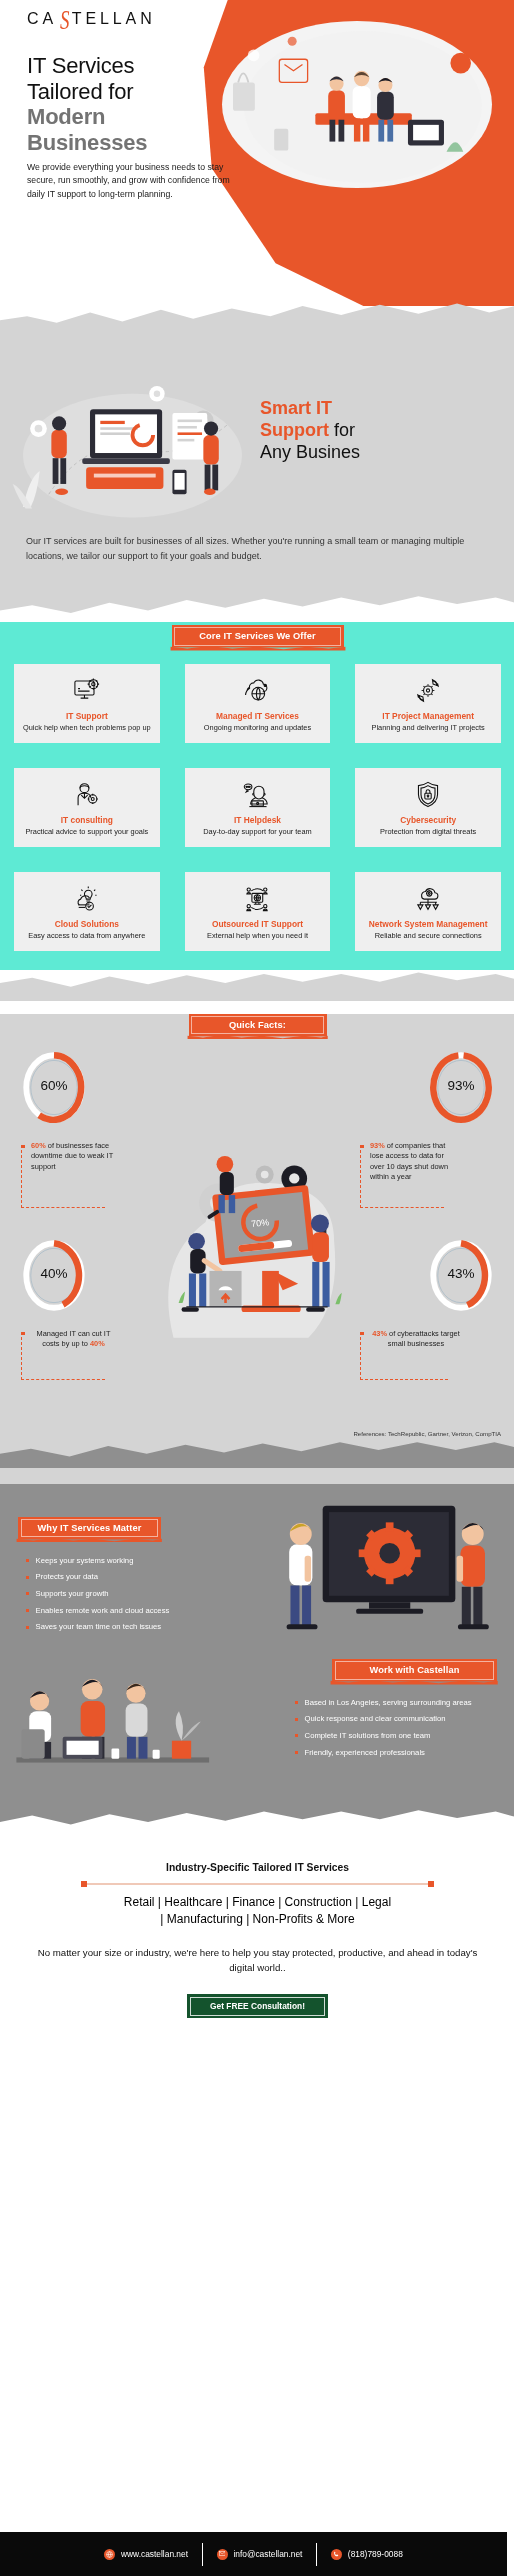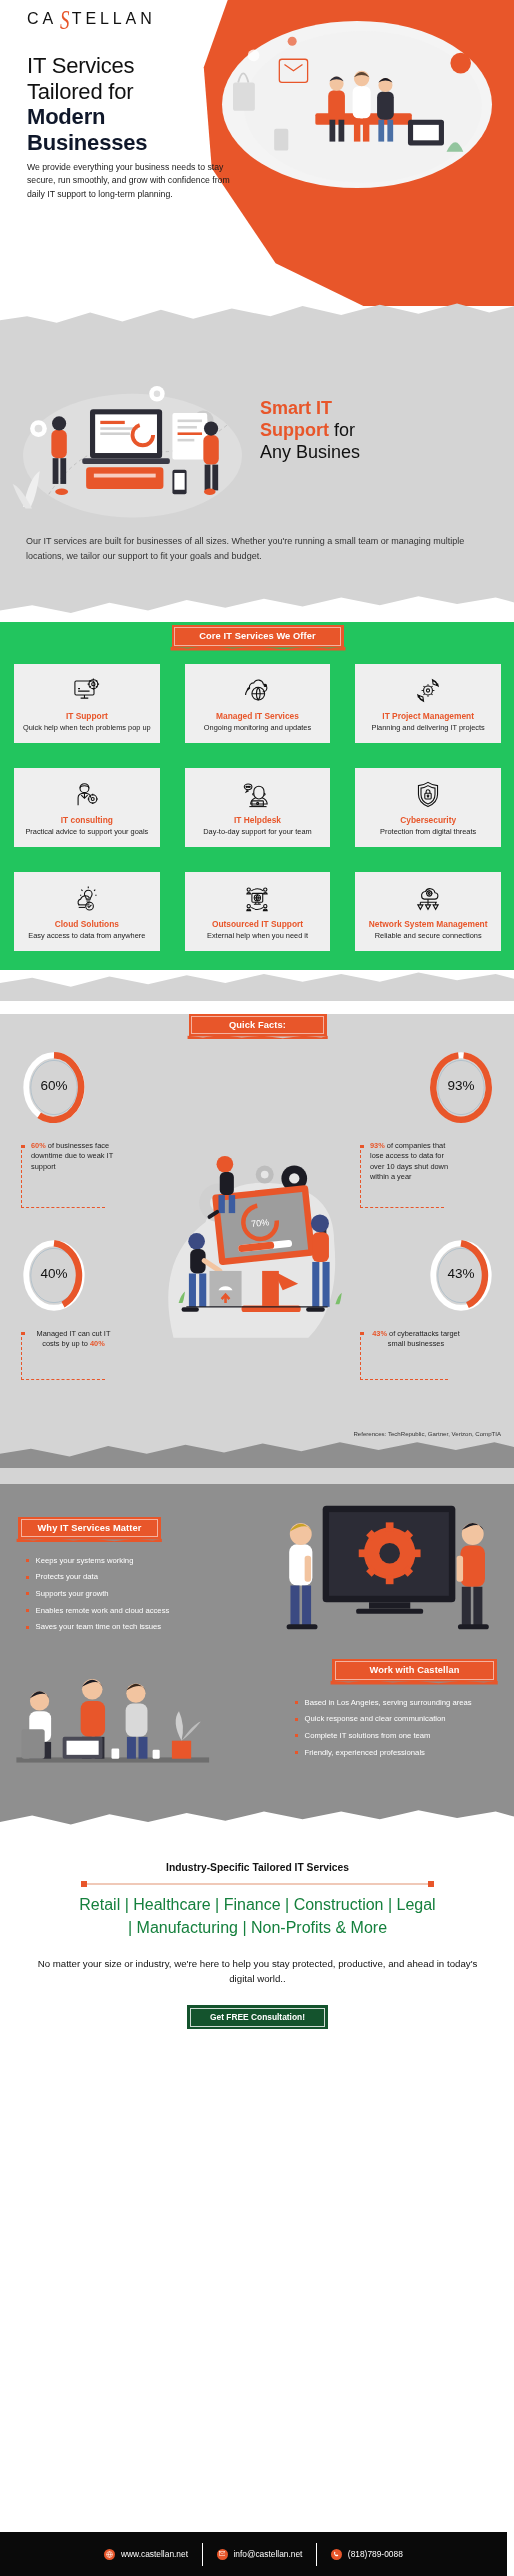--- a/index.html
+++ b/index.html
@@ -66,21 +66,21 @@
   .hero-title {
     position: absolute;
     left: 27px; top: 53px;
     font-size: 22px;
     line-height: 1.17;
     font-weight: 400;
     color: #111;
     letter-spacing: -0.2px;
   }
   .hero-title .accent {
-    color: #0f172a;
+    color: #737373;
     font-weight: 700;
   }
   .hero-sub {
     position: absolute;
     left: 27px; top: 161px;
     width: 212px;
     font-size: 8.7px;
     line-height: 1.55;
     color: #1a1a1a;
   }
@@ -124,21 +124,21 @@
     color: #333;
     padding-bottom: 27px;
   }
 
   
   .torn-white-down { display:block; width: 100%; height: 31px; }
   .torn-white-up { display:block; width: 100%; height: 31px; }
 
   
   .services-wrap {
-    background: #22c55e;
+    background: #5eead4;
     padding: 3.9px 0 19.3px 0;
   }
   .banner {
     position: relative;
     margin: 0 auto;
     width: 172px;
     height: 22px;
     background: #E8562A;
     display: flex; align-items: center; justify-content: center;
     box-shadow: 0 1.3px 0 rgba(232,86,42,0.5);
@@ -279,21 +279,21 @@
     margin: 10.3px auto 9px auto;
     background: #f0c9b8;
   }
   .ind-rule::before, .ind-rule::after {
     content: ""; position: absolute; top: -1.9px;
     width: 5.8px; height: 5.8px; background: #E8562A;
   }
   .ind-rule::before { left: -2.6px; }
   .ind-rule::after { right: -2.6px; }
   .ind-list {
-    font-size: 16px; line-height: 1.42; color: #15803d;
+    font-size: 12px; line-height: 1.42; color: #000000;
   }
   .closing {
     margin-top: 16.7px;
     font-size: 9.7px; line-height: 1.55; color: #111;
   }
   .cta-wrap { margin-top: 19.3px; display: flex; justify-content: center; }
   .cta {
     position: relative;
     background: #14532d;
     color: #fff;

